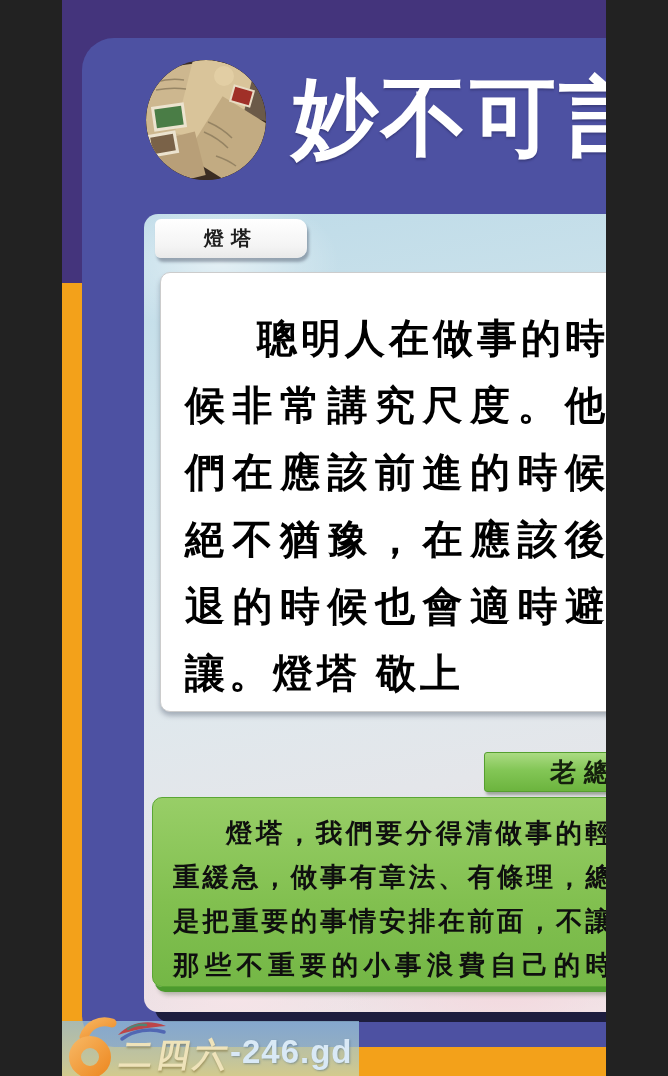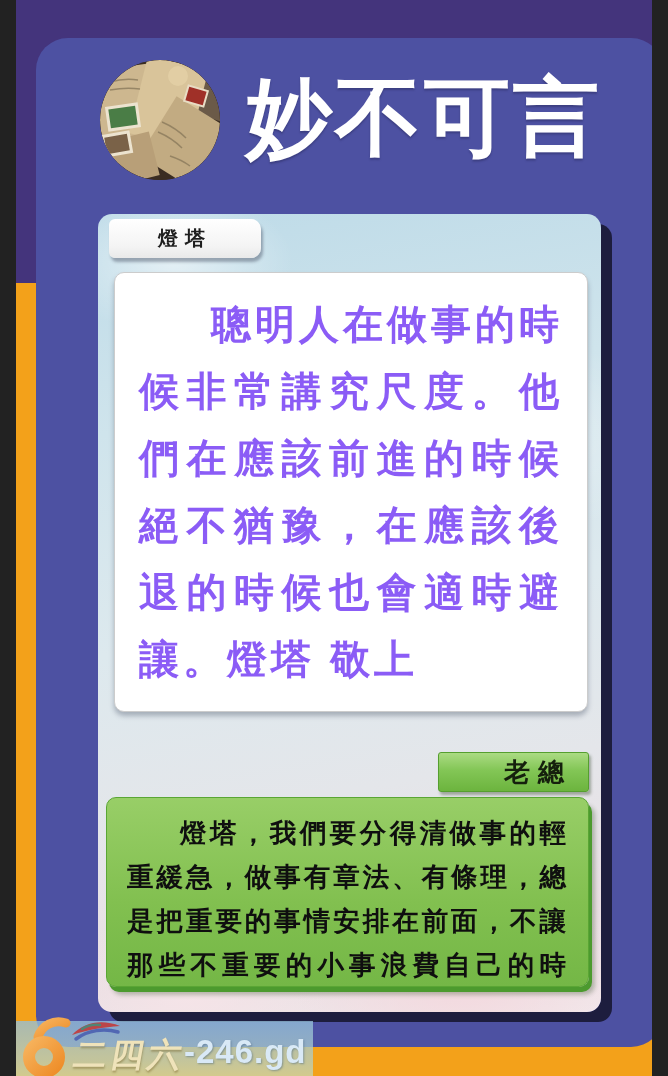--- a/index.html
+++ b/index.html
@@ -1,18 +1,18 @@
 <!DOCTYPE html>
 <html><head>
 <meta charset="utf-8">
 <style>
   * { margin:0; padding:0; box-sizing:border-box; }
   html,body { background:#222; }
   .canvas {
-    position:relative; width:636px; height:1076px; margin:0 auto;
+    position:relative; width:544px; height:1076px; margin:0 auto;
     background:#f3a11a; overflow:hidden;
     font-family:"Liberation Sans","DejaVu Sans",sans-serif;
   }
   .top-band {
     position:absolute; left:0; top:0; width:668px; height:283px;
     background:#44347c;
   }
   .main-panel {
     position:absolute; left:20px; top:38px; width:627px; height:1009px;
     background:#4d51a2; border-radius:32px;
@@ -48,22 +48,22 @@
     display:flex; align-items:center; justify-content:center;
     font-size:20px; font-weight:bold; letter-spacing:7px; color:#1e1e1e;
   }
   .msg-box {
     position:absolute; left:98px; top:272px; width:474px; height:440px;
     background:#ffffff; border:1px solid #cccccc; border-radius:10px;
     box-shadow:0 4px 5px rgba(80,90,110,.40);
     overflow:hidden;
   }
   .msg-text {
-    padding:18px 24px 0 24px;
-    font-size:40px; font-weight:bold; color:#8b5cf6;
+    padding:32px 24px 0 24px;
+    font-size:40px; font-weight:bold; color:#000000;
     line-height:67px; letter-spacing:4px;
     text-align:justify; text-indent:1.8em;
   }
   .reply-tab {
     position:absolute; left:422px; top:752px; width:151px; height:40px;
     background:linear-gradient(180deg,#abdb83 0%,#83c656 45%,#6cb43e 100%);
     border:1px solid #559f2f; border-radius:3px;
     box-shadow:2px 3px 3px rgba(50,70,40,.40);
     display:flex; align-items:center; justify-content:flex-end;
     padding-right:16px;

